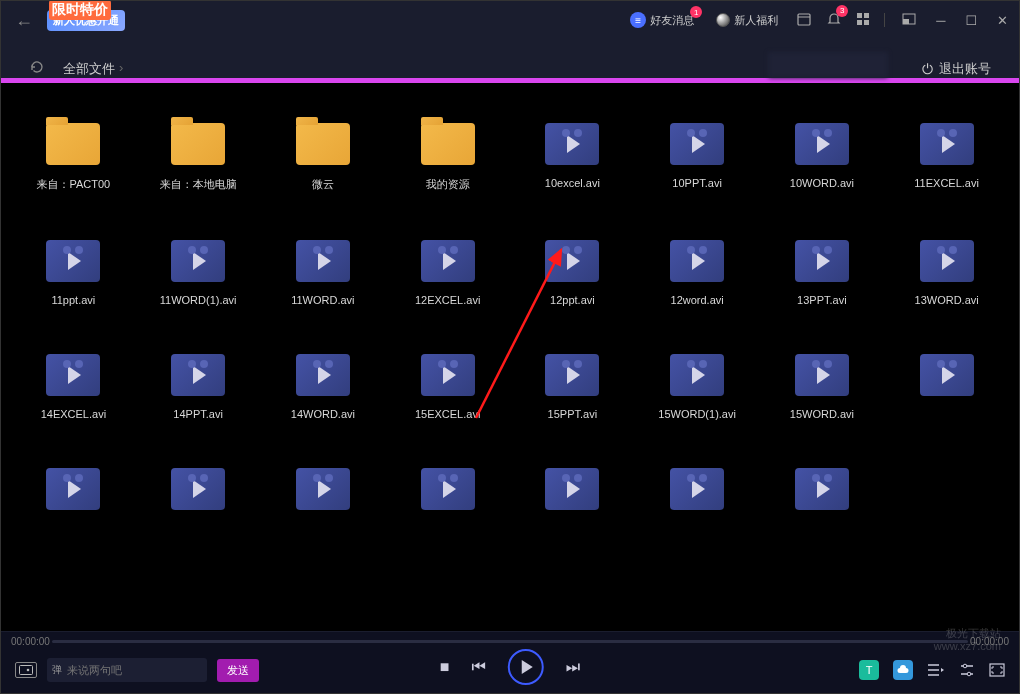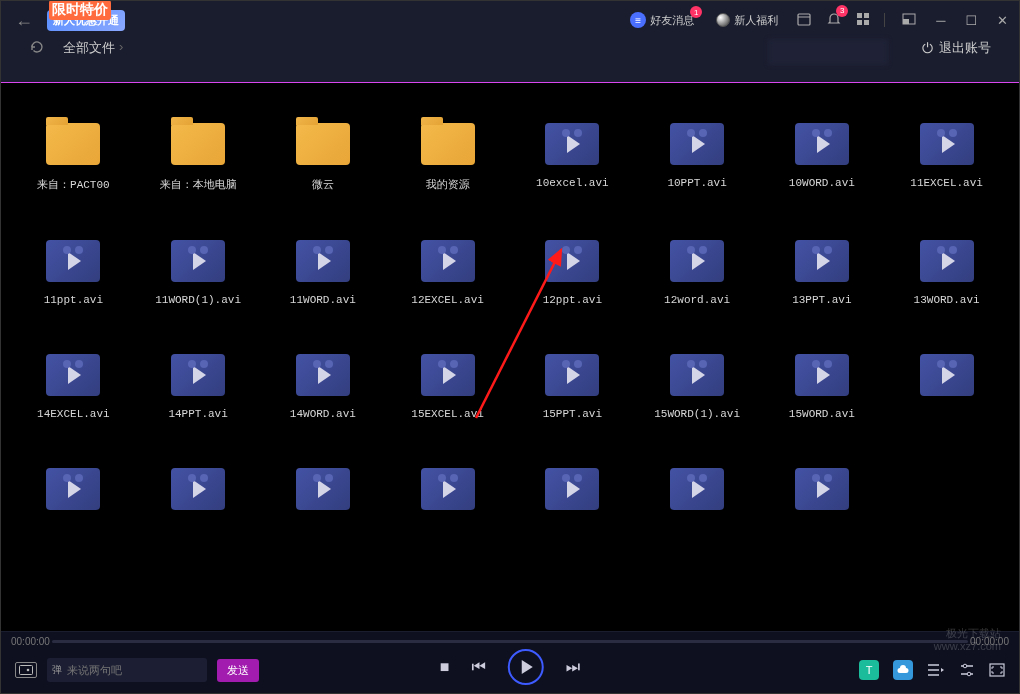--- a/index.html
+++ b/index.html
@@ -64,43 +64,42 @@
     width: 14px; height: 14px; border-radius: 50%;
     background: radial-gradient(circle at 30% 30%, #fff, #333);
     border: 1px solid #555;
   }
   .title-icon { color: #aaa; font-size: 14px; cursor: pointer; position: relative; }
   .title-sep { width: 1px; height: 14px; background: #444; }
   .win-ctrl { color: #aaa; font-size: 13px; padding: 0 3px; cursor: pointer; }
   .subheader {
     height: 44px;
     background: #1a1d2e;
-    display: flex; align-items: flex-start;
+    display: flex; align-items: flex-end;
     padding: 0 28px;
     gap: 18px;
-    border-bottom: 1px solid #d946ef;
+    border-bottom: 5px solid #d946ef;
   }
   .refresh-icon { color: #888; font-size: 14px; cursor: pointer; }
   .breadcrumb { font-size: 13px; color: #ccc; cursor: pointer; display: flex; gap: 4px; }
   .sub-spacer { flex: 1; }
   .blur-box { width: 120px; height: 26px; background: #1f2236; border-radius: 3px; filter: blur(2px); }
   .logout { display: flex; align-items: center; gap: 6px; font-size: 13px; color: #ccc; cursor: pointer; margin-left: 16px; }
   .power-icon { font-size: 14px; }
   .files-area {
     position: absolute;
     top: 82px; left: 0; right: 0; bottom: 62px;
     padding: 40px 20px 10px 20px;
     overflow: hidden;
     background: #000;
   }
   .file-grid {
     display: grid;
     grid-template-columns: repeat(8, 1fr);
     gap: 48px 20px;
-    font-family: Liberation Mono, monospace;
   }
   .file-item {
     display: flex; flex-direction: column; align-items: center;
     gap: 12px; cursor: pointer;
   }
   .folder-icon {
     width: 54px; height: 42px;
     background: linear-gradient(135deg, #f3b94a, #e8a637);
     border-radius: 4px;
     position: relative;

